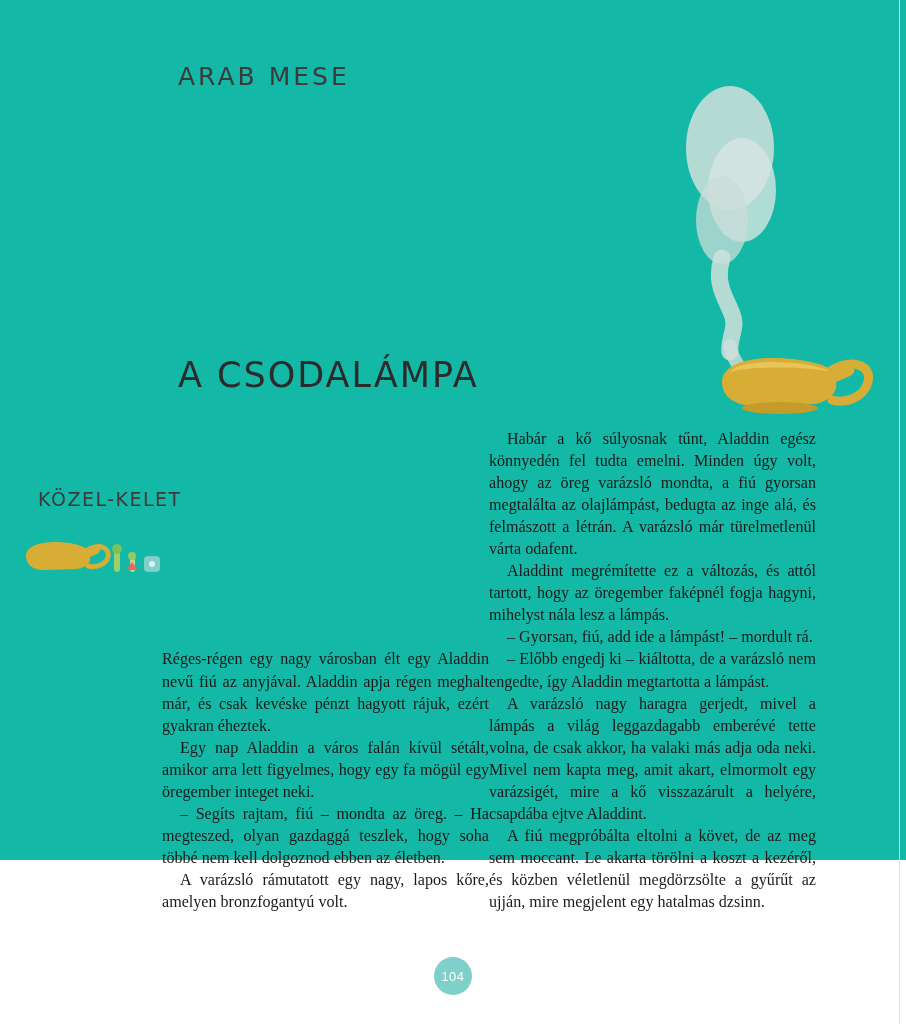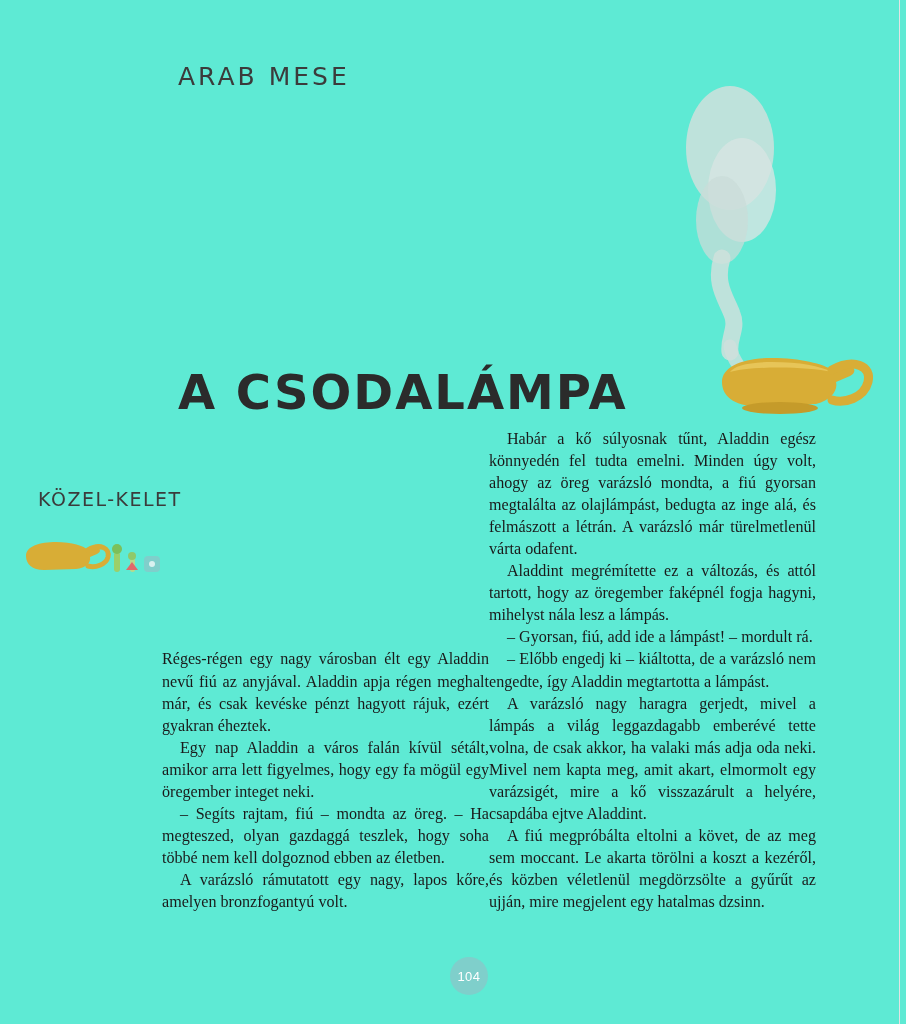--- a/index.html
+++ b/index.html
@@ -13,22 +13,22 @@
     position: relative;
     overflow: hidden;
     font-family: "Liberation Serif", serif;
     color: #1a1a1a;
   }
 
   .page {
     position: absolute;
     left: 0; top: 0;
     width: 906px;
-    height: 1024px;
-    background: #5eead4;
+    height: 860px;
+    background: #14b8a6;
   }
 
   
   .page-edge {
     position: absolute;
     top: 0;
     right: 6px;
     width: 1px;
     height: 1024px;
     background: #e3e3e3;
@@ -45,24 +45,24 @@
     color: #3b3b3b;
     font-weight: 400;
   }
 
   
   .title {
     position: absolute;
     left: 178px;
     top: 332px;
     font-family: "DejaVu Sans", sans-serif;
-    font-size: 48px;
+    font-size: 35px;
     letter-spacing: 2px;
     color: #2b2b2b;
-    font-weight: 700;
+    font-weight: 400;
     white-space: nowrap;
   }
 
   
   .region-tag {
     position: absolute;
     left: 26px;
     top: 488px;
     font-family: "DejaVu Sans", sans-serif;
     font-size: 19px;
@@ -124,21 +124,20 @@
     height: 38px;
     border-radius: 50%;
     background: #7fcfcb;
     color: #ffffff;
     font-family: "Liberation Sans", sans-serif;
     font-size: 13px;
     display: flex;
     align-items: center;
     justify-content: center;
     letter-spacing: 0.5px;
-    margin-left: 16px;
   }
 </style>
 </head>
 <body>
 
 <div class="page">
 
   <div class="page-edge"></div>
 
   <div class="kicker">ARAB MESE</div>

